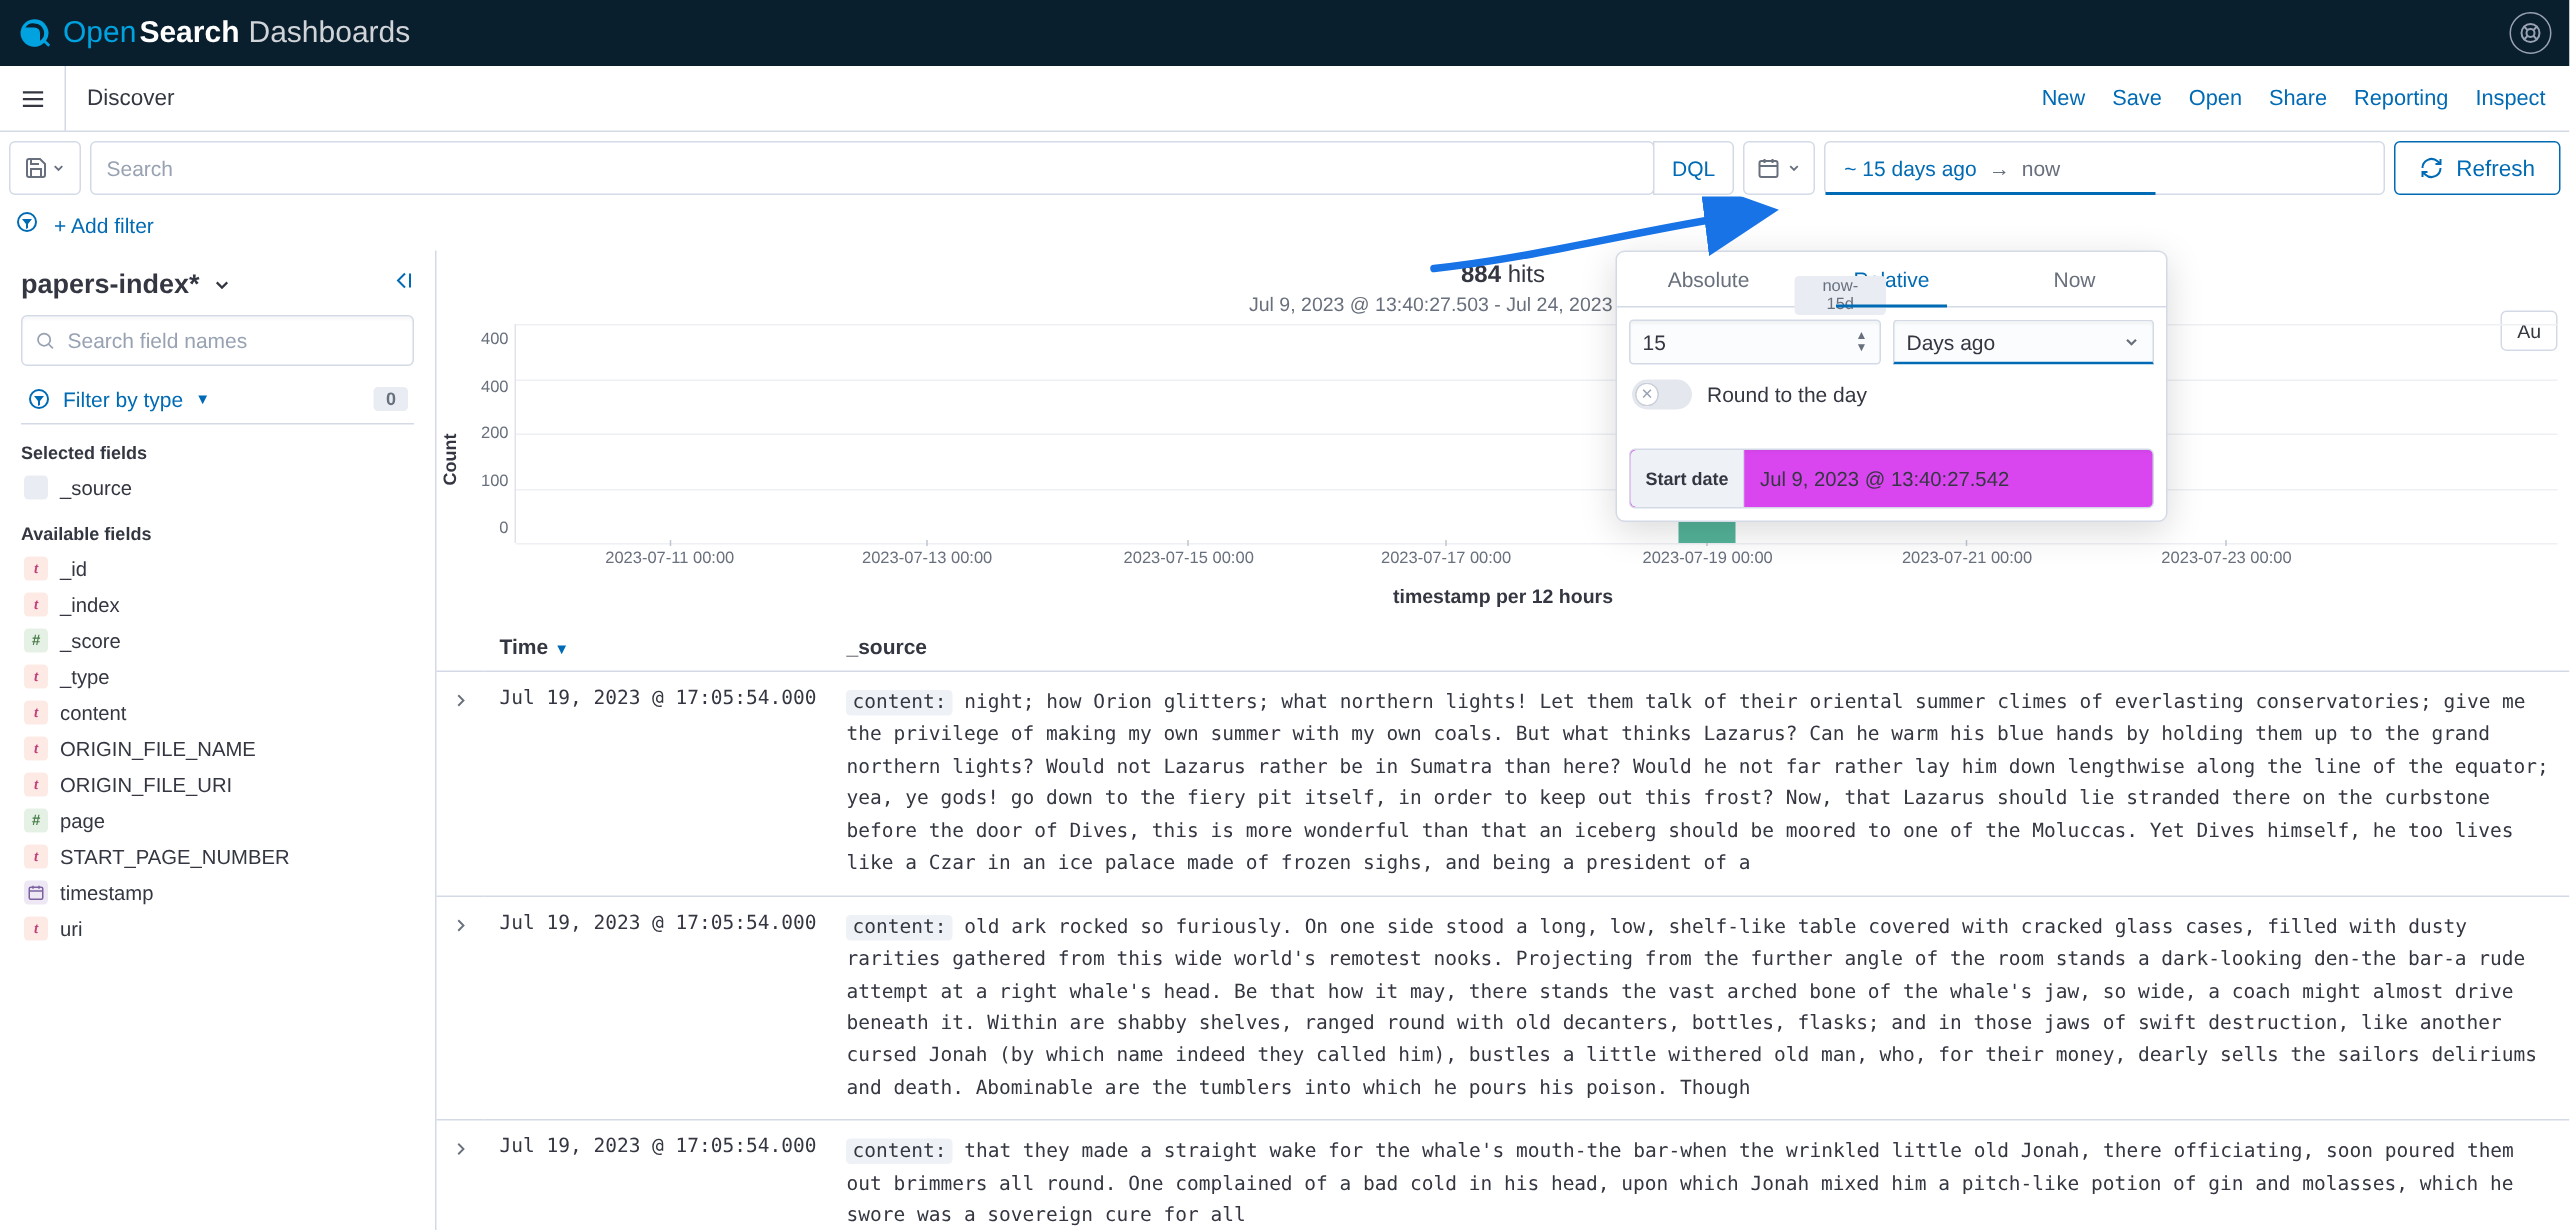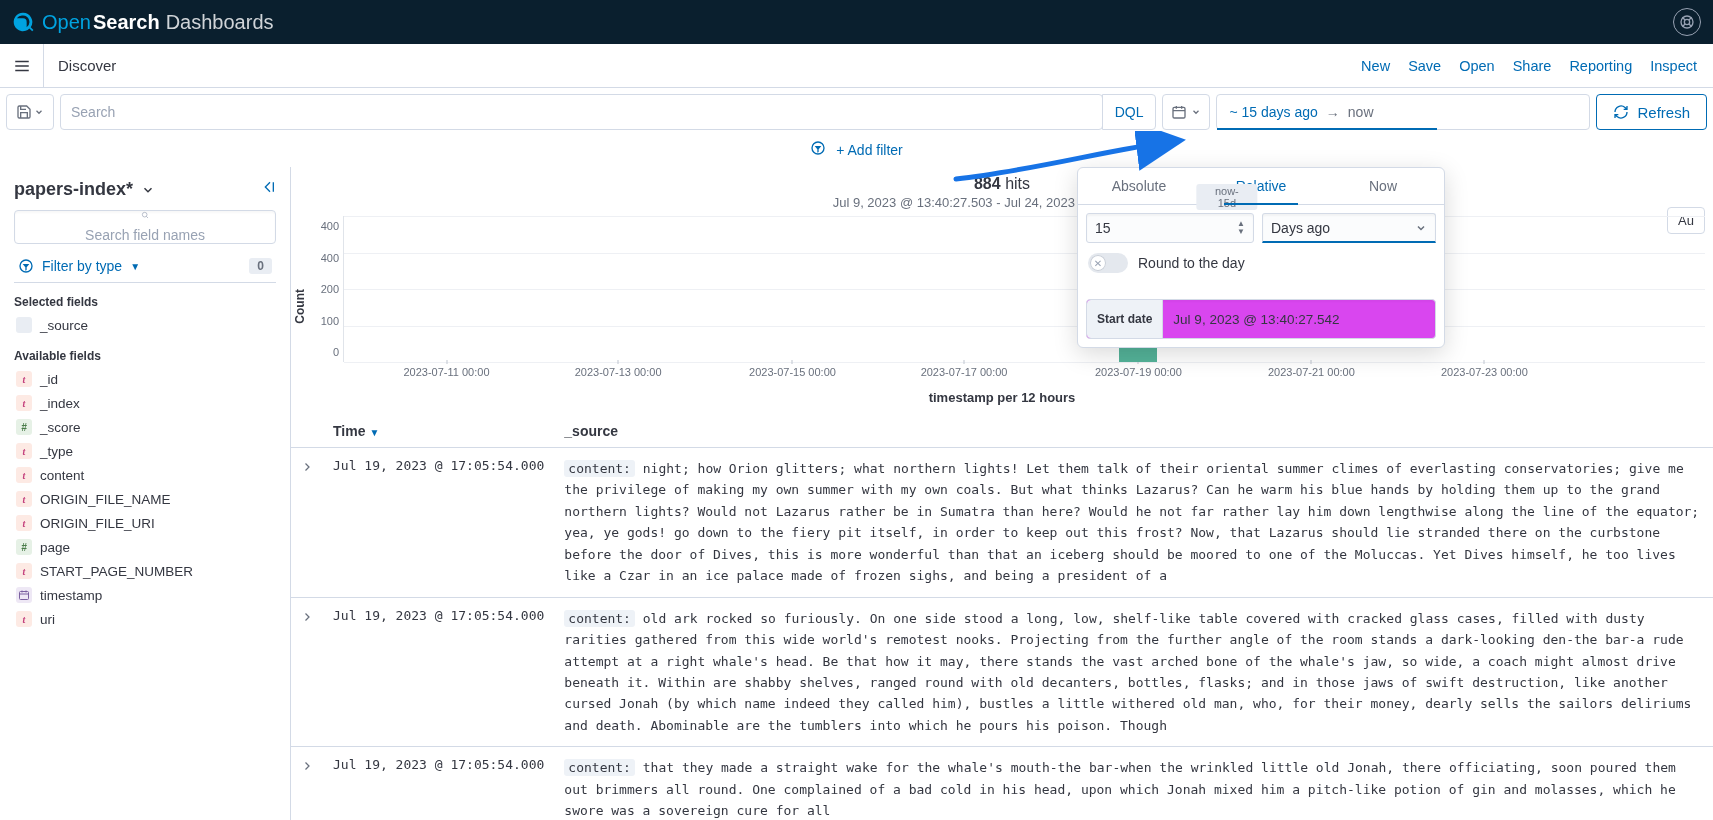--- a/index.html
+++ b/index.html
@@ -36,29 +36,29 @@
   .seg.saved { width:48px; justify-content:center; gap:2px; color:var(--text-sub); }
   .seg.search { flex:1; padding:0 10px; color:#98A2B3; }
   .seg.dql { padding:0 12px; color:var(--link-blue); border-left:1px solid var(--border); border-radius:0 4px 4px 0; margin-left:-7px; }
   .seg.cal { width:48px; justify-content:center; gap:4px; color:var(--text-sub); }
   .seg.range { flex:0 0 374px; padding:0 12px; gap:8px; color:var(--text-sub); position:relative; }
   .range-part { color:var(--link-blue); }
   .range-arrow { color:var(--text-sub); }
   .seg.range .underline { position:absolute; left:0; right:152px; bottom:-1px; height:2px; background:var(--link-blue); }
   .refresh { border:1px solid var(--link-blue); color:var(--link-blue); border-radius:4px; height:36px; padding:0 16px; display:flex; align-items:center; gap:8px; background:#fff; font-size:15px; }
   
-  .filterrow { padding:4px 10px 8px; display:flex; align-items:center; gap:10px;justify-content:center; }
+  .filterrow { padding:4px 10px 8px; display:flex; align-items:center; gap:10px; }
   .filter-icon { color:var(--link-blue); }
   .add-filter { color:var(--link-blue); font-size:14px; }
   
   .main { display:flex; min-height:calc(100% - 140px); }
   .sidebar { width:290px; padding:8px 14px; }
   .index-row { display:flex; align-items:center; gap:8px; font-size:18px; font-weight:600; padding:4px 0 10px; }
   .collapse-btn { margin-left:auto; color:var(--link-blue); transform:scaleX(-1); }
-  .field-search { display:flex; align-items:center; gap:8px; border:1px solid var(--border); border-radius:4px; height:34px; padding:0 8px; color:#98A2B3; box-shadow: inset 0 2px 2px rgba(0,0,0,0.03); flex-direction: column; }
+  .field-search { display:flex; align-items:center; gap:8px; border:1px solid var(--border); border-radius:4px; height:34px; padding:0 8px; color:#98A2B3; box-shadow: inset 0 2px 2px rgba(0,0,0,0.03); }
   .type-row { display:flex; align-items:center; gap:8px; border-bottom:1px solid var(--border); padding:8px 4px; margin-top:6px; }
   .type-row .lbl { color:var(--link-blue); }
   .type-row .chev { color:var(--link-blue); font-size:10px; }
   .type-count { margin-left:auto; background:#E9EDF3; border-radius:3px; padding:1px 8px; font-size:12px; color:var(--text-sub); font-weight:600;}
   .section-label { font-size:12px; font-weight:700; margin:12px 0 4px; }
   .field-list { list-style:none; margin:0; padding:0; }
   .field-list li { display:flex; align-items:center; gap:8px; padding:4px 2px; font-size:13.5px; color:var(--text); }
   .ftype { width:16px; height:16px; border-radius:3px; display:flex; align-items:center; justify-content:center; font-size:10px; font-weight:700; font-style:italic; }
   .ftype.t { background:#FDEAE4; color:#C4407C; font-family: Georgia, serif;}
   .ftype.h { background:#E6F1E6; color:#4A7D4A; }

